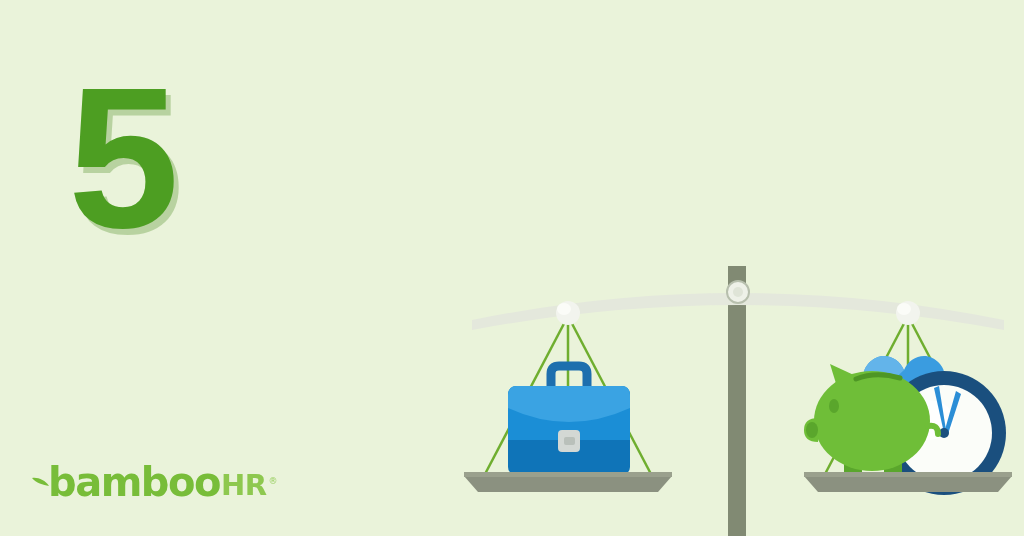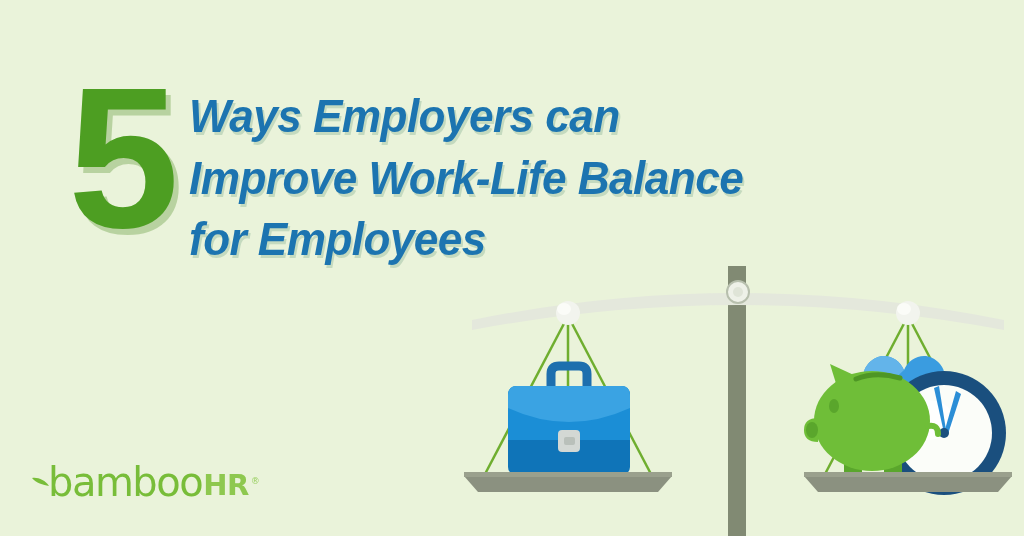--- a/index.html
+++ b/index.html
@@ -65,21 +65,21 @@
   .logo-leaf {
     position: relative;
     width: 22px;
     height: 30px;
     margin-right: -4px;
   }
   .logo-leaf svg { display: block; }
   .logo-bamboo {
     font-family: "DejaVu Sans", "Liberation Sans", sans-serif;
     font-size: 40px;
-    font-weight: normal;
+    font-weight: bold;
     color: #78bd39;
     letter-spacing: -1.5px;
     line-height: 1;
   }
   .logo-hr {
     font-family: "DejaVu Sans", "Liberation Sans", sans-serif;
     font-size: 29px;
     font-weight: bold;
     color: #8ec84f;
     letter-spacing: -0.5px;
@@ -110,25 +110,20 @@
     height: 278px;
   }
 </style>
 </head>
 <body>
 
 <div class="banner">
 
   <div class="headline-wrap">
     <div class="big-number">5</div>
-    <div class="headline-lines">
-      <div class="headline-line">Ways Employers can</div>
-      <div class="headline-line">Improve Work-Life Balance</div>
-      <div class="headline-line">for Employees</div>
-    </div>
   </div>
 
   <div class="logo">
     <span class="logo-leaf">
       <svg viewBox="0 0 22 30" width="22" height="30" aria-hidden="true">
         <path d="M2 6 C8 5, 15 8, 19 14 C13 13, 6 11, 2 6 Z" fill="#78bd39"></path>
       </svg>
     </span>
     <span class="logo-bamboo">bamboo</span>
     <span class="logo-hr">HR</span>

